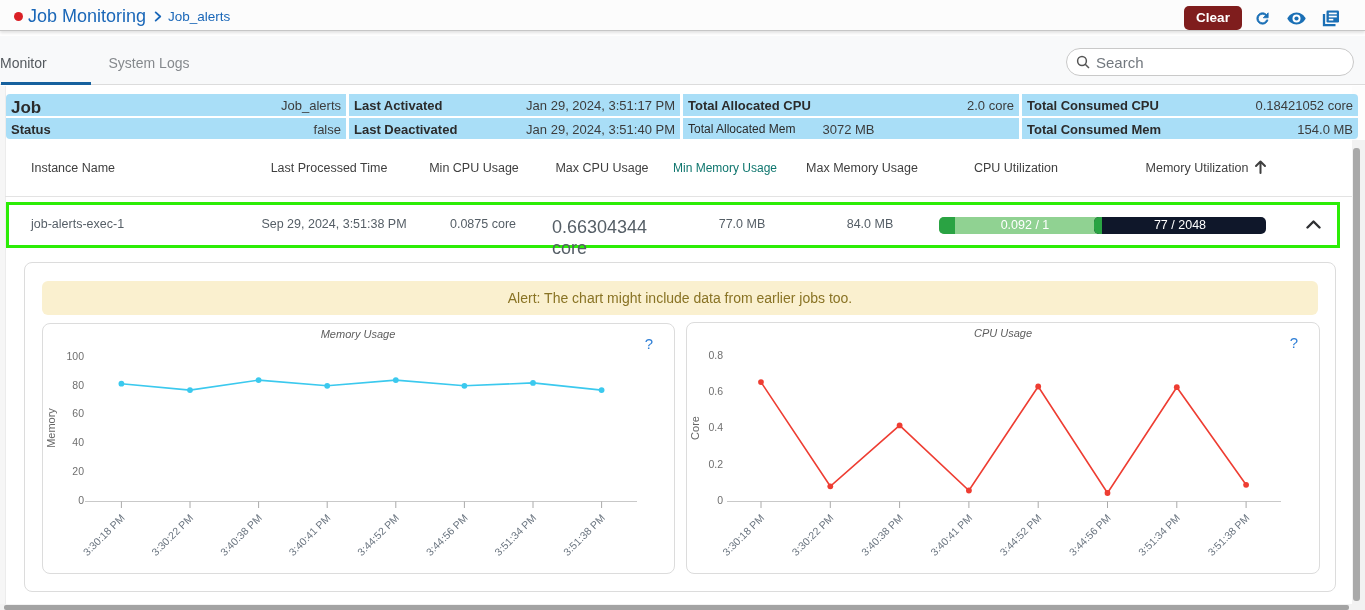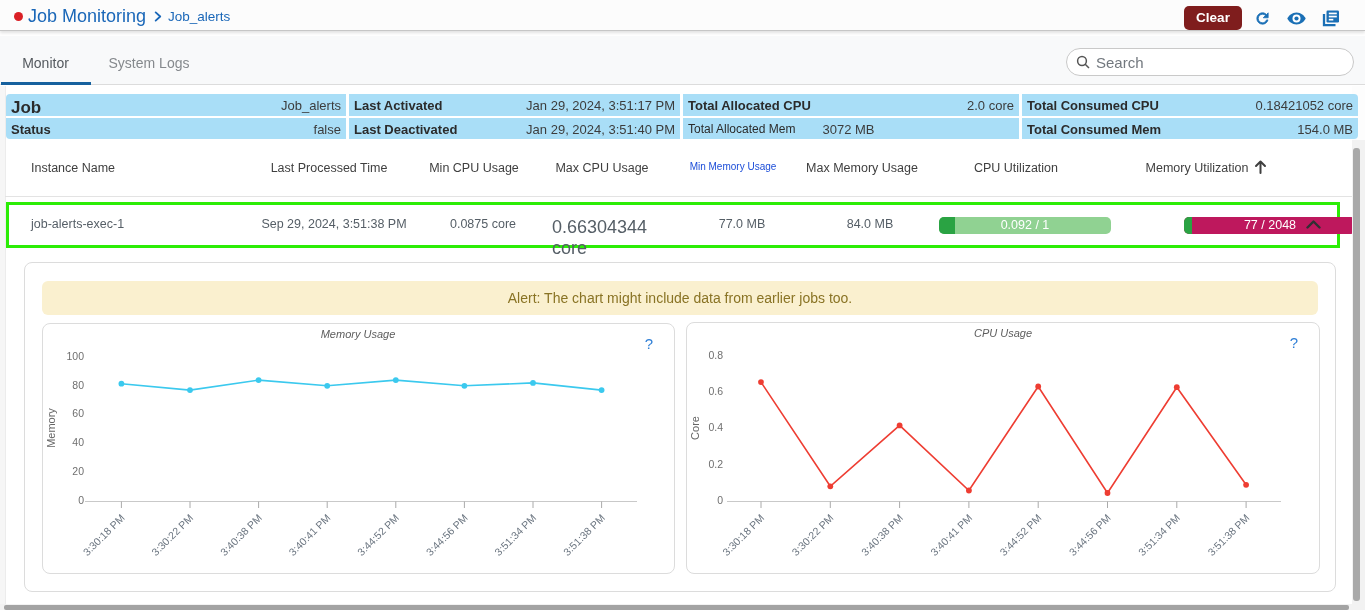--- a/index.html
+++ b/index.html
@@ -37,21 +37,21 @@
 <svg class="abs" style="left:1322px;top:10px;" width="18" height="17" viewBox="0 0 18 17">
   <path d="M2 4 V15.2 H13.5" stroke="#1a6fb5" stroke-width="2.3" fill="none"></path>
   <rect x="4.5" y="0.5" width="12.5" height="12" rx="1.2" fill="#1a6fb5"></rect>
   <rect x="6.8" y="2.6" width="8" height="1.7" fill="#fff"></rect>
   <rect x="6.8" y="5.7" width="8" height="1.7" fill="#fff"></rect>
   <rect x="6.8" y="8.8" width="4.5" height="1.7" fill="#fff"></rect>
 </svg>
 
 <div class="abs" style="left:0;top:36px;width:1365px;height:48px;background:#f8f9fa;"></div>
 <div class="abs" style="left:0;top:84px;width:1365px;height:1px;background:#dcdcdc;"></div>
-<div class="abs" style="left:0;top:55px;width:91px;text-align:center;font-size:14px;color:#54595e;">Monitor</div>
+<div class="abs" style="left:0;top:55px;width:91px;text-align:left;font-size:14px;color:#54595e;">Monitor</div>
 <div class="abs" style="left:91px;top:55px;width:116px;text-align:center;font-size:14px;color:#85898d;">System Logs</div>
 <div class="abs" style="left:1px;top:82px;width:90px;height:3px;background:#16619e;"></div>
 
 <div class="abs" style="left:1066px;top:48px;width:288px;height:28px;border:1px solid #c9c9c9;border-radius:14px;background:#fff;"></div>
 <svg class="abs" style="left:1076px;top:55px;" width="14" height="14" viewBox="0 0 14 14">
     <circle cx="6" cy="6" r="4.4" stroke="#555" stroke-width="1.5" fill="none"></circle>
     <path d="M9.2 9.2 L13 13" stroke="#555" stroke-width="1.5"></path>
   </svg>
 <div class="abs" style="left:1096px;top:54px;font-size:15px;color:#72787e;">Search</div>
 
@@ -78,21 +78,21 @@
 <div class="abs" style="left:688px;top:122px;font-size:12px;font-weight:normal;color:#2b2b2b;">Total Allocated Mem</div>
 <div class="abs" style="left:683px;top:122px;width:331px;text-align:center;font-size:13px;color:#3c3c3c;">3072 MB</div>
 <div class="abs" style="left:1022px;top:118px;width:336px;height:21px;background:#a9def7;border-radius:0 0 4px 0;"></div>
 <div class="abs" style="left:1027px;top:122px;font-size:13px;font-weight:bold;color:#2b2b2b;">Total Consumed Mem</div>
 <div class="abs" style="left:1022px;top:122px;width:331px;text-align:right;font-size:13px;color:#3c3c3c;">154.0 MB</div>
 
 <div class="abs" style="left:31px;top:161px;font-size:12.5px;color:#3f3f3f;">Instance Name</div>
 <div class="abs" style="left:254px;top:161px;width:150px;text-align:center;font-size:12.5px;color:#3f3f3f;">Last Processed Time</div>
 <div class="abs" style="left:414px;top:161px;width:120px;text-align:center;font-size:12.5px;color:#3f3f3f;">Min CPU Usage</div>
 <div class="abs" style="left:542px;top:161px;width:120px;text-align:center;font-size:12.5px;color:#3f3f3f;">Max CPU Usage</div>
-<div class="abs" style="left:673px;top:161px;width:120px;text-align:center;font-size:10px;color:#1d4ed8;">Min Memory Usage</div>
+<div class="abs" style="left:673px;top:161px;width:120px;font-size:12px;color:#0f766e;">Min Memory Usage</div>
 <div class="abs" style="left:802px;top:161px;width:120px;text-align:center;font-size:12.5px;color:#3f3f3f;">Max Memory Usage</div>
 <div class="abs" style="left:930px;top:161px;width:172px;text-align:center;font-size:12.5px;color:#3f3f3f;">CPU Utilization</div>
 <div class="abs" style="left:1122px;top:161px;width:150px;text-align:center;font-size:12.5px;color:#3f3f3f;">Memory Utilization</div>
 <svg class="abs" style="left:1254px;top:159px;" width="13" height="15" viewBox="0 0 13 15">
     <path d="M6.5 14 V2.5 M2 7 L6.5 2.5 L11 7" stroke="#3f3f3f" stroke-width="2" fill="none" stroke-linecap="round" stroke-linejoin="round"></path>
   </svg>
 
 <div class="abs" style="left:5px;top:196px;width:1347px;height:1px;background:#e3e3e3;"></div>
 
 <div class="abs" style="left:6px;top:202px;width:1334px;height:46px;border:3px solid #2ced06;background:#fff;"></div>
@@ -100,21 +100,21 @@
 <div class="abs" style="left:259px;top:217px;width:150px;text-align:center;font-size:12.5px;color:#555e66;">Sep 29, 2024, 3:51:38 PM</div>
 <div class="abs" style="left:423px;top:217px;width:120px;text-align:center;font-size:12.5px;color:#555e66;">0.0875 core</div>
 <div class="abs" style="left:552px;top:217px;width:120px;text-align:left;font-size:18px;color:#555e66;">0.66304344 core</div>
 <div class="abs" style="left:682px;top:217px;width:120px;text-align:center;font-size:12.5px;color:#555e66;">77.0 MB</div>
 <div class="abs" style="left:810px;top:217px;width:120px;text-align:center;font-size:12.5px;color:#555e66;">84.0 MB</div>
 
 <div class="abs" style="left:939px;top:217px;width:172px;height:17px;border-radius:5px;background:#90d292;overflow:hidden;">
   <div style="position:absolute;left:0;top:0;width:16px;height:17px;background:#2aa343;"></div>
   <div style="position:absolute;left:0;top:0;width:172px;height:17px;text-align:center;line-height:17px;font-size:12.5px;color:#fff;">0.092 / 1</div>
 </div>
-<div class="abs" style="left:1184px;top:217px;width:172px;height:17px;border-radius:5px;background:#be185d;overflow:hidden;">
+<div class="abs" style="left:1094px;top:217px;width:172px;height:17px;border-radius:5px;background:#0f172a;overflow:hidden;">
   <div style="position:absolute;left:0;top:0;width:8px;height:17px;background:#2aa343;"></div>
   <div style="position:absolute;left:0;top:0;width:172px;height:17px;text-align:center;line-height:17px;font-size:12.5px;color:#fff;">77 / 2048</div>
 </div>
 <svg class="abs" style="left:1306px;top:220px;" width="15" height="9" viewBox="0 0 15 9">
     <path d="M1.5 7.5 L7.5 1.5 L13.5 7.5" stroke="#2f3033" stroke-width="2.4" fill="none" stroke-linecap="round" stroke-linejoin="round"></path>
   </svg>
 
 <div class="abs" style="left:24px;top:262px;width:1312px;height:330px;background:#fff;border:1px solid #dcdcdc;border-radius:8px;"></div>
 <div class="abs" style="left:42px;top:281px;width:1276px;height:34px;background:#faf0cf;border-radius:6px;text-align:center;line-height:34px;font-size:14px;color:#897324;">Alert: The chart might include data from earlier jobs too.</div>
 

